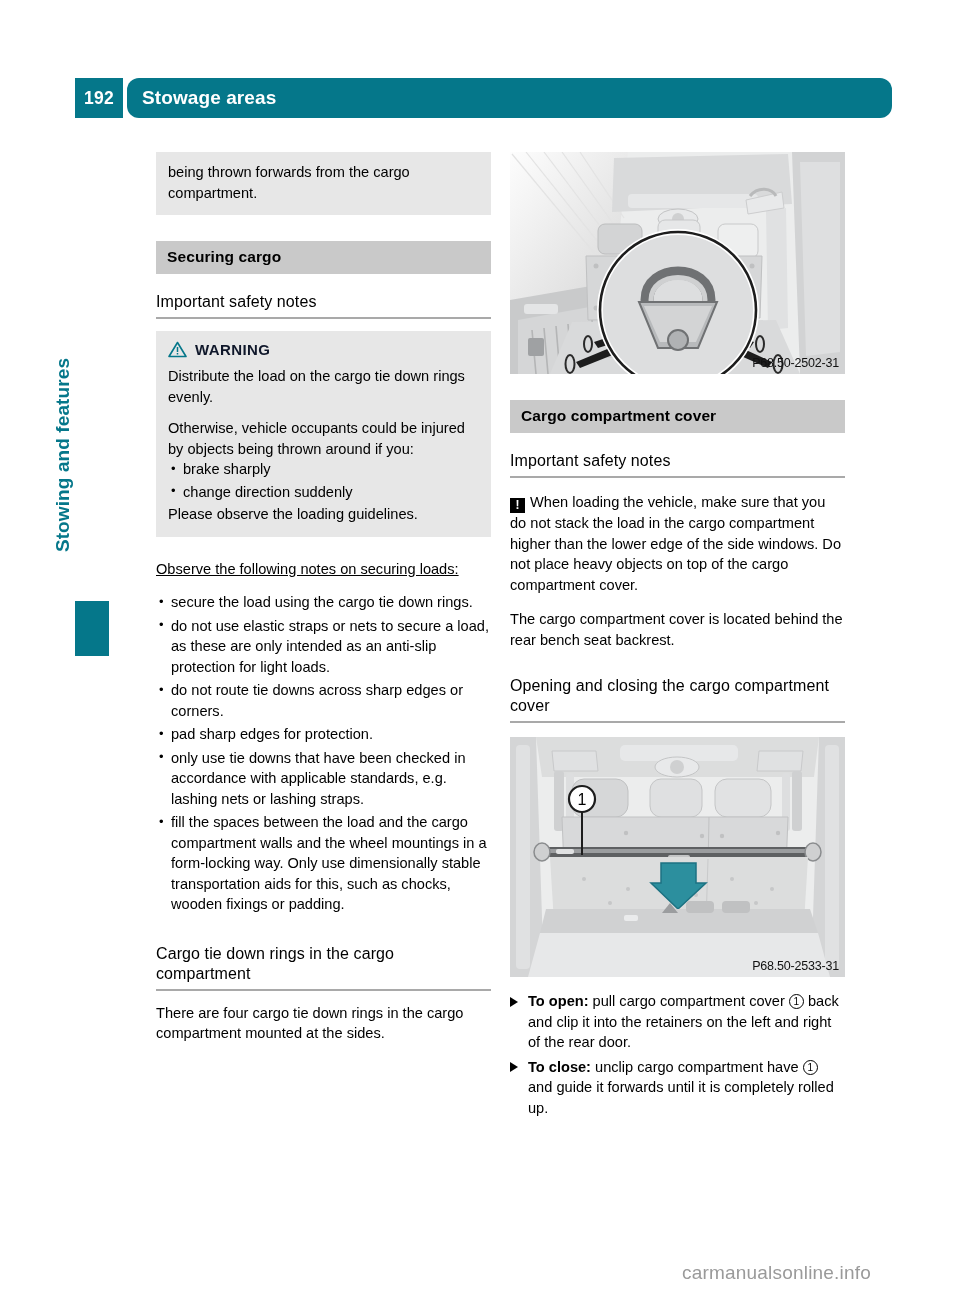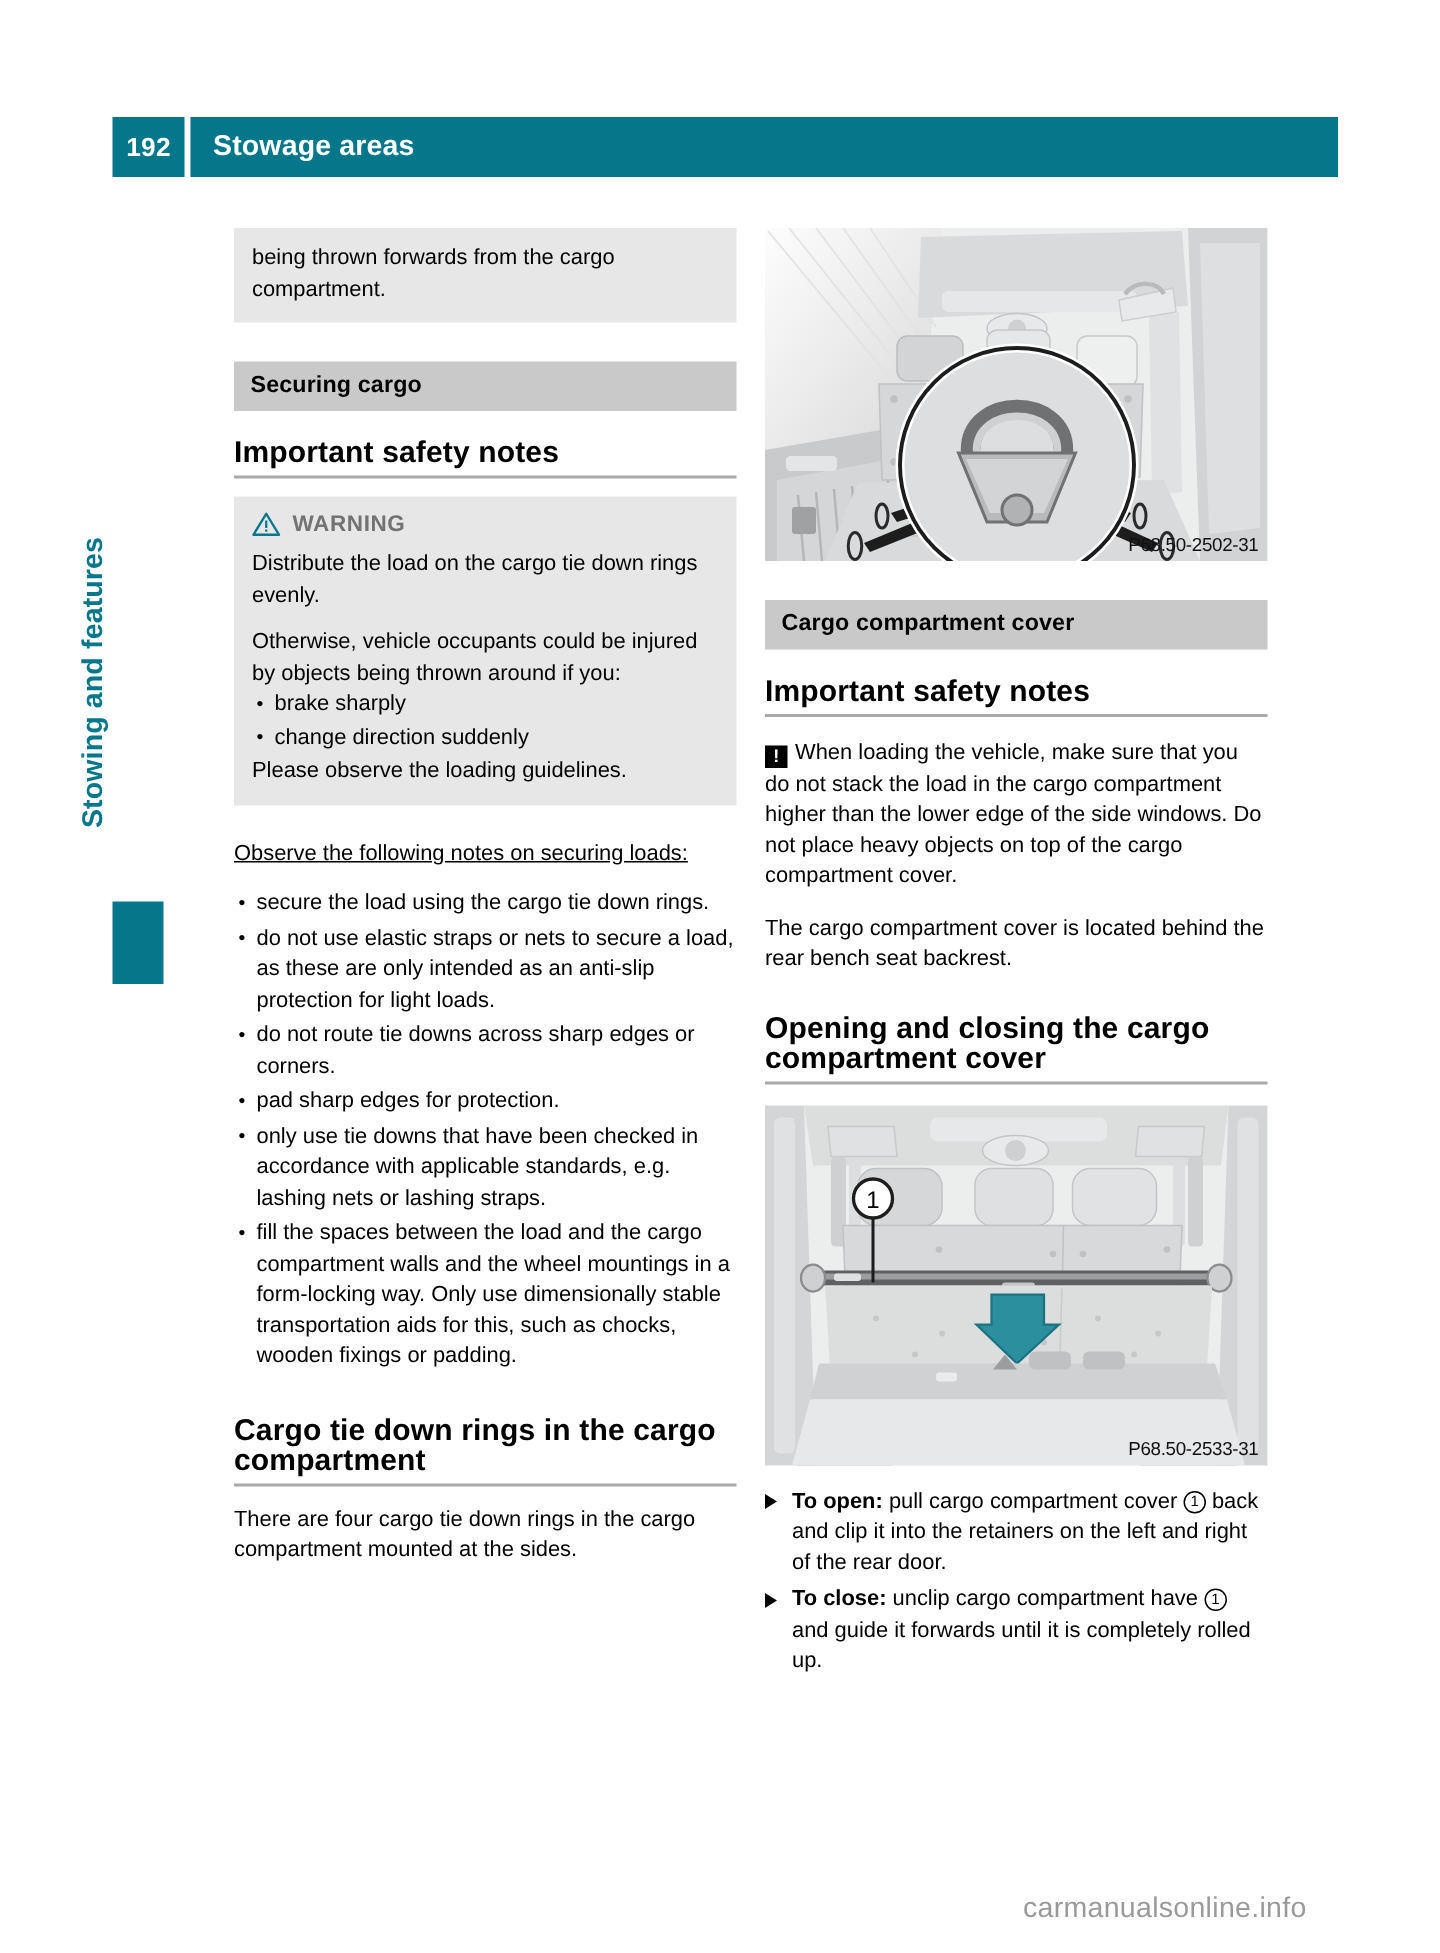--- a/index.html
+++ b/index.html
@@ -40,20 +40,21 @@
     justify-content: center;
     letter-spacing: 0.2px;
   }
   .header-bar {
     position: absolute;
     left: 52px;
     top: 0;
     width: 765px;
     height: 40px;
     background: #05778a;
+    border-radius: 12px;
   }
   .header-title {
     position: absolute;
     left: 15px;
     top: 0;
     height: 40px;
     display: flex;
     align-items: center;
     color: #ffffff;
     font-size: 19px;
@@ -116,22 +117,22 @@
   .section-head {
     background: #c9c9c9;
     font-size: 15.5px;
     font-weight: bold;
     padding: 7px 11px 8px 11px;
     box-sizing: border-box;
     letter-spacing: 0.1px;
   }
 
   .sub-head {
-    font-size: 20px;
-    font-weight: bold;
+    font-size: 16px;
+    font-weight: normal;
     line-height: 20px;
     padding-bottom: 5px;
     border-bottom: 2.5px solid #a9a9a9;
     margin: 0;
     letter-spacing: 0.1px;
   }
 
   .spacer-18 { height: 18px; }
   .spacer-22 { height: 22px; }
   .spacer-14 { height: 14px; }
@@ -140,21 +141,21 @@
 
   
   .warn-head {
     display: flex;
     align-items: center;
     gap: 8px;
     margin-bottom: 8px;
   }
   .warn-tri { flex: 0 0 auto; line-height: 0; }
   .warn-label {
-    color: #737373;
+    color: #0f172a;
     font-weight: bold;
     font-size: 15px;
     letter-spacing: 0.4px;
   }
 
   
   ul.bul {
     list-style: none;
     margin: 0;
     padding: 0;

